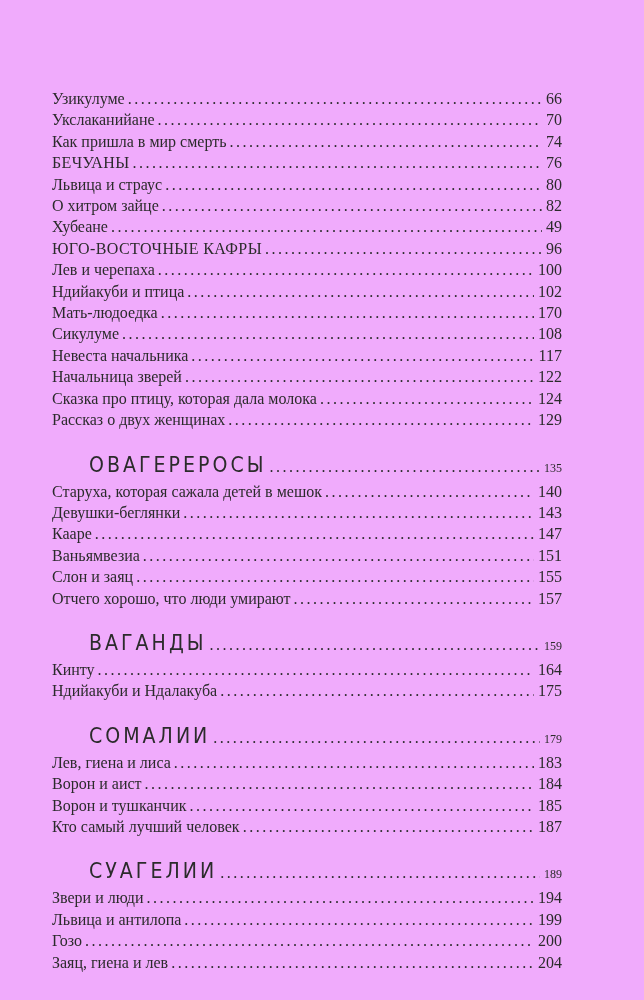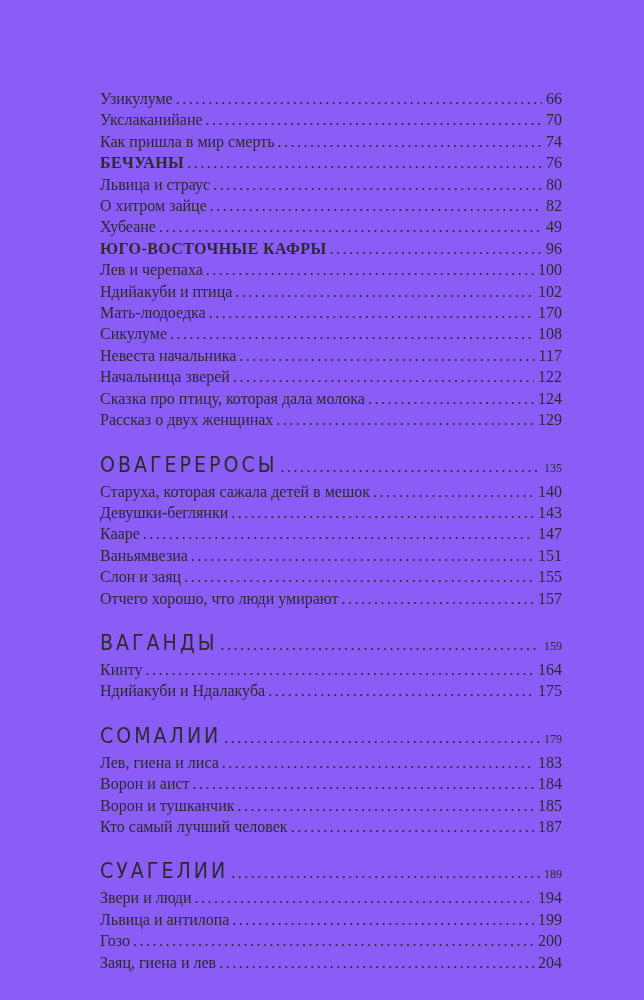--- a/index.html
+++ b/index.html
@@ -11,22 +11,22 @@
       width: 644px;
       height: 1000px;
       overflow: hidden;
       font-family: "Liberation Serif", "DejaVu Serif", serif;
       color: #2b2b2b;
     }
     .page {
       box-sizing: border-box;
       width: 644px;
       height: 1000px;
-      padding: 88px 82px 40px 100px;
-      background: #8b5cf6;
+      padding: 88px 82px 40px 52px;
+      background: #f0abfc;
     }
     .toc-group {
       margin: 0;
     }
     .toc-group + .toc-group {
       margin-top: 21px;
     }
     .row {
       display: flex;
       align-items: baseline;
@@ -48,27 +48,28 @@
       content: "..............................................................................................................................................................";
       letter-spacing: 2.5px;
     }
     .row .pagenum {
       flex: 0 0 auto;
       padding-left: 4px;
       text-align: right;
     }
     
     .row.caps .title {
-      font-weight: 700;
+      font-weight: 400;
       letter-spacing: 0.4px;
       text-align: center;
     }
     
     .row.display {
       line-height: 26px;
+      margin-left: 37px;
     }
     .row.display .title {
       font-family: "DejaVu Sans", sans-serif;
       font-size: 19px;
       font-weight: 400;
       letter-spacing: 3px;
       transform: scaleY(1.08);
       transform-origin: left bottom;
     }
     .row.display .pagenum {

